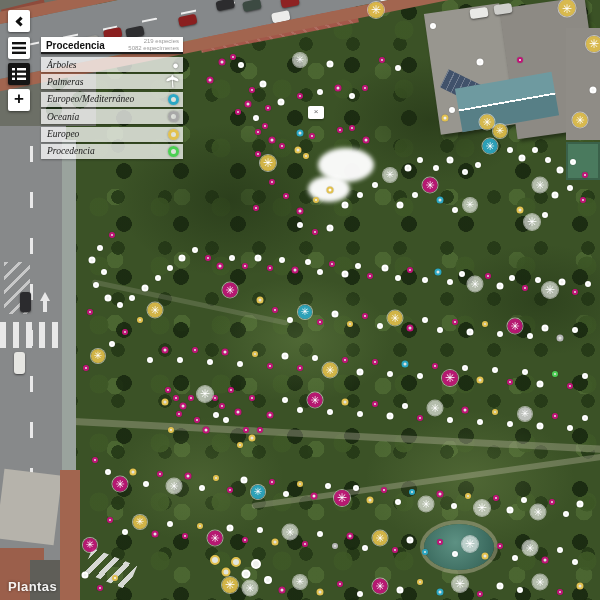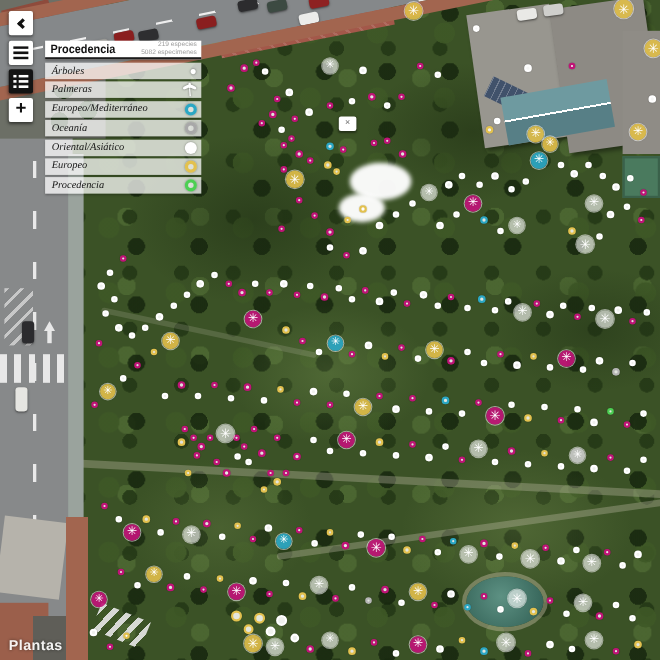--- a/index.html
+++ b/index.html
@@ -573,24 +573,20 @@
         </div>
         <div class="row">
           <span class="row-label">Europeo/Mediterráneo</span>
           <span class="ring" style="border: 3px solid rgb(43, 167, 196);"></span>
         </div>
         <div class="row">
           <span class="row-label">Oceanía</span>
           <span class="ring" style="border: 3px solid rgb(168, 168, 168);"></span>
         </div>
         <div class="row">
-          <span class="row-label">Oriental/Asiático</span>
-          <span class="ring" style="background: rgb(255, 255, 255);"></span>
-        </div>
-        <div class="row">
           <span class="row-label">Europeo</span>
           <span class="ring" style="border: 3px solid rgb(226, 193, 79);"></span>
         </div>
         <div class="row">
           <span class="row-label">Procedencia</span>
           <span class="ring" style="border: 3px solid rgb(76, 207, 83);"></span>
         </div>
       </div>
   </div>
 

